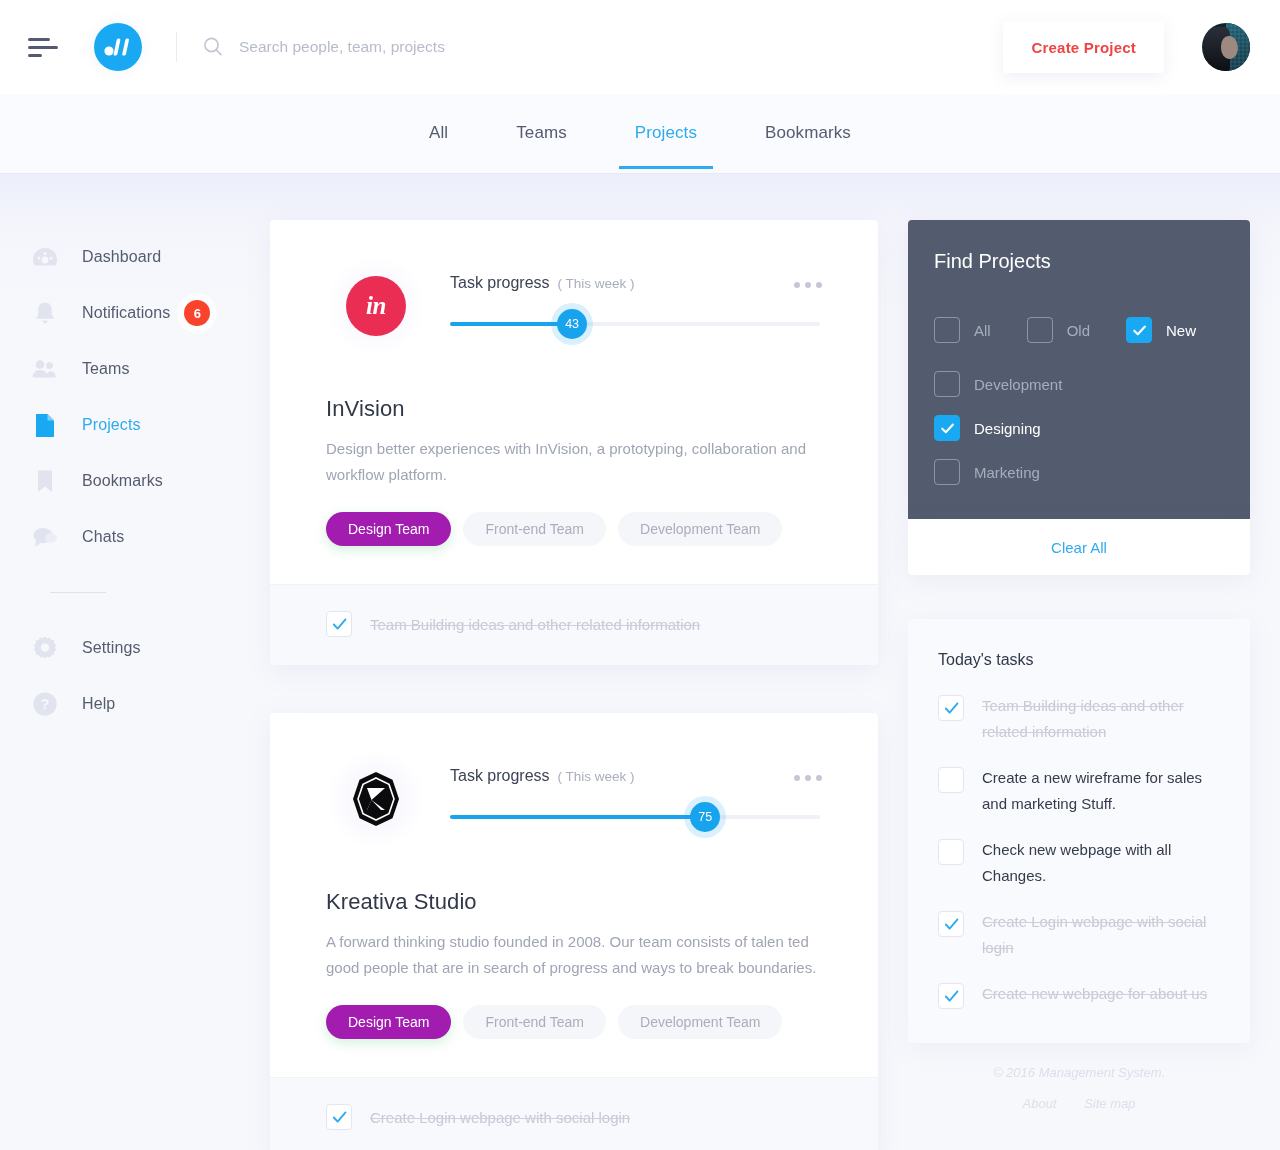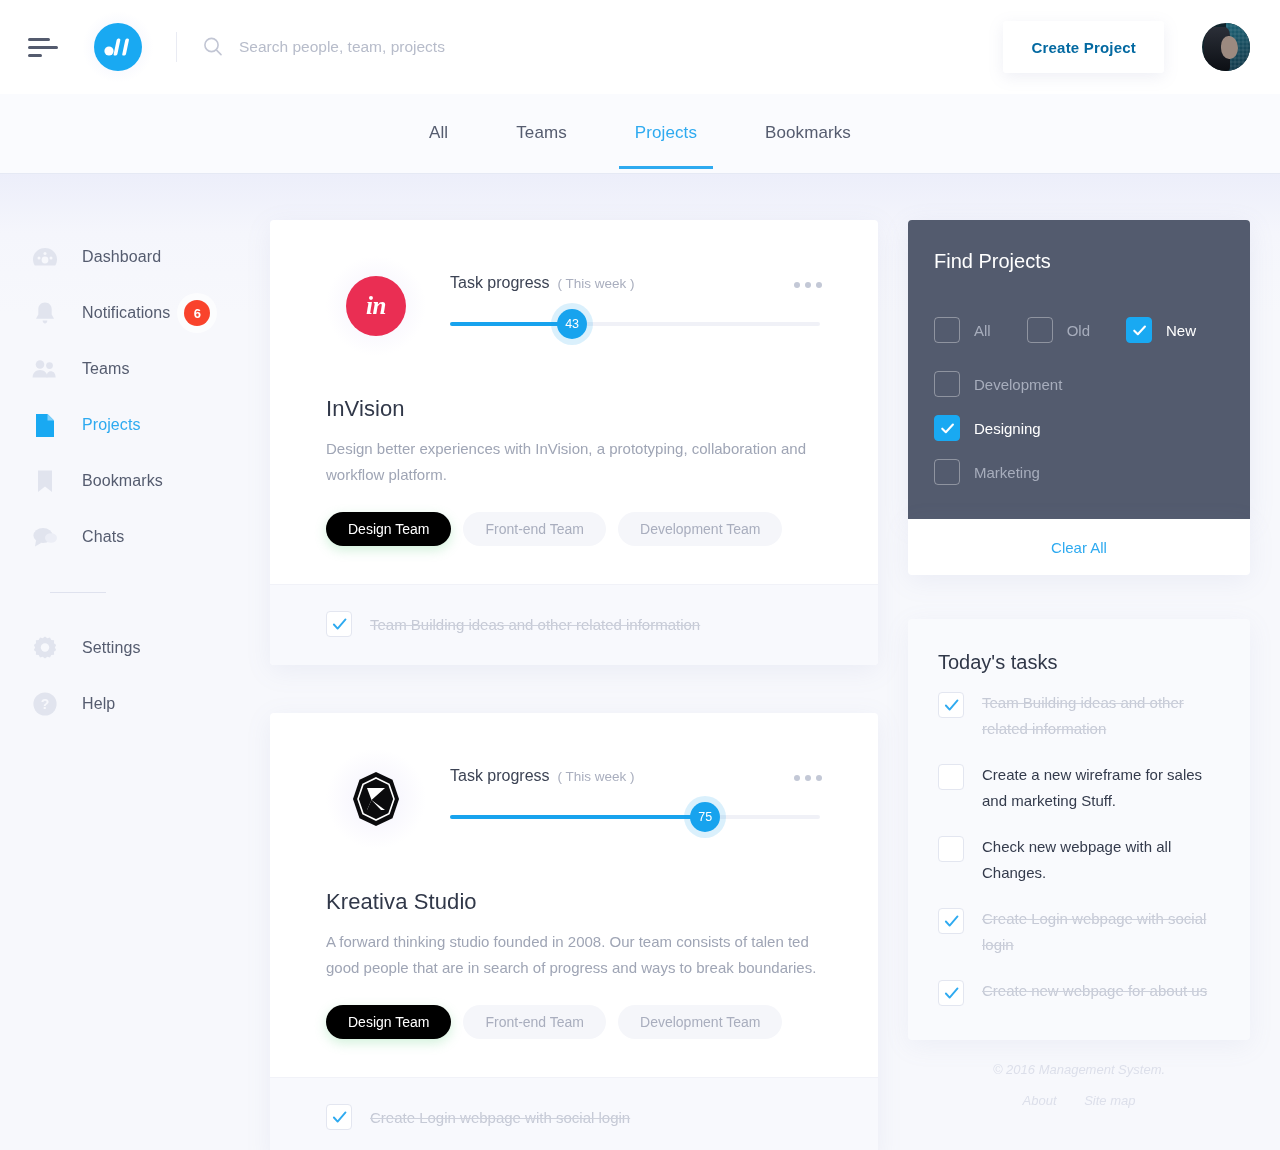--- a/index.html
+++ b/index.html
@@ -56,21 +56,21 @@
     font-family: "Liberation Sans", sans-serif;
     font-size: 15.5px; color: #6d7385; margin-left: 14px; width: 420px;
   }
   .search input::placeholder { color: #b7bcca; }
 
   .create-btn {
     height: 52px; padding: 0 28px;
     display: flex; align-items: center; justify-content: center;
     background: #ffffff; border: none; border-radius: 3px;
     box-shadow: 0 4px 16px rgba(120,130,180,.13);
-    color: #0369a1; font-size: 15px; font-family: "Liberation Sans", sans-serif;
+    color: #ef4444; font-size: 15px; font-family: "Liberation Sans", sans-serif;
     font-weight: bold; letter-spacing: .2px; cursor: pointer; white-space: nowrap;
   }
   .avatar {
     width: 48px; height: 48px; border-radius: 50%;
     margin-left: 38px; margin-right: 30px; flex: none;
     overflow: hidden; position: relative; cursor: pointer;
     background: #10242c;
   }
   .avatar .av-right {
     position:absolute; right:0; top:0; width:50%; height:100%;
@@ -181,21 +181,21 @@
 
   .proj-name { font-size: 22px; color: #313849; margin-top: 38px; letter-spacing: .1px; }
   .proj-desc { font-size: 15px; line-height: 26px; color: #9fa5b5; margin-top: 14px; max-width: 512px; }
 
   .chips { display: flex; gap: 12px; margin-top: 24px; flex-wrap: wrap; }
   .chip {
     height: 34px; padding: 0 22px; border-radius: 17px;
     display: flex; align-items: center; justify-content: center;
     font-size: 14px; cursor: pointer; white-space: nowrap;
   }
-  .chip.on { background: #000000; color: #fff; box-shadow: 0 4px 12px rgba(94,203,125,.28); }
+  .chip.on { background: #a21caf; color: #fff; box-shadow: 0 4px 12px rgba(94,203,125,.28); }
   .chip.off { background: #f5f6fa; color: #a9aebe; }
 
   .card-foot {
     background: #f8f9fd;
     padding: 26px 56px 28px;
     display: flex; align-items: center;
     border-top: 1px solid #f1f2f8;
   }
   .cbox {
     width: 26px; height: 26px; border-radius: 4px; flex: none;
@@ -231,21 +231,21 @@
     height: 56px; display: flex; align-items: center; justify-content: center;
     box-shadow: 0 6px 26px rgba(128,140,190,.10);
   }
   .clear-link { color: #2eaaf0; font-size: 15px; font-weight: normal; cursor: pointer; }
 
   .tasks-panel {
     margin-top: 44px; background: #f9fafd; border-radius: 4px;
     padding: 32px 30px 34px;
     box-shadow: 0 6px 26px rgba(128,140,190,.09);
   }
-  .tasks-title { font-size: 20px; color: #313849; margin-bottom: 16px; }
+  .tasks-title { font-size: 16px; color: #313849; margin-bottom: 24px; }
   .task { display: flex; align-items: flex-start; margin-bottom: 20px; }
   .task .tlabel { margin-left: 18px; font-size: 15px; line-height: 26px; color: #343b4c; max-width: 238px; }
   .task.done .tlabel { color: #c6cad6; text-decoration: line-through; text-decoration-color: #cdd1dc; }
   .task .cbox { margin-top: 2px; }
   .task:last-child { margin-bottom: 0; }
 
   .footer { margin-top: 22px; text-align: center; }
   .copy { font-size: 13px; color: #dcdfea; font-style: italic; }
   .flinks { margin-top: 16px; font-size: 13px; color: #dcdfea; font-style: italic; }
   .flinks span { margin: 0 12px; cursor: pointer; }

